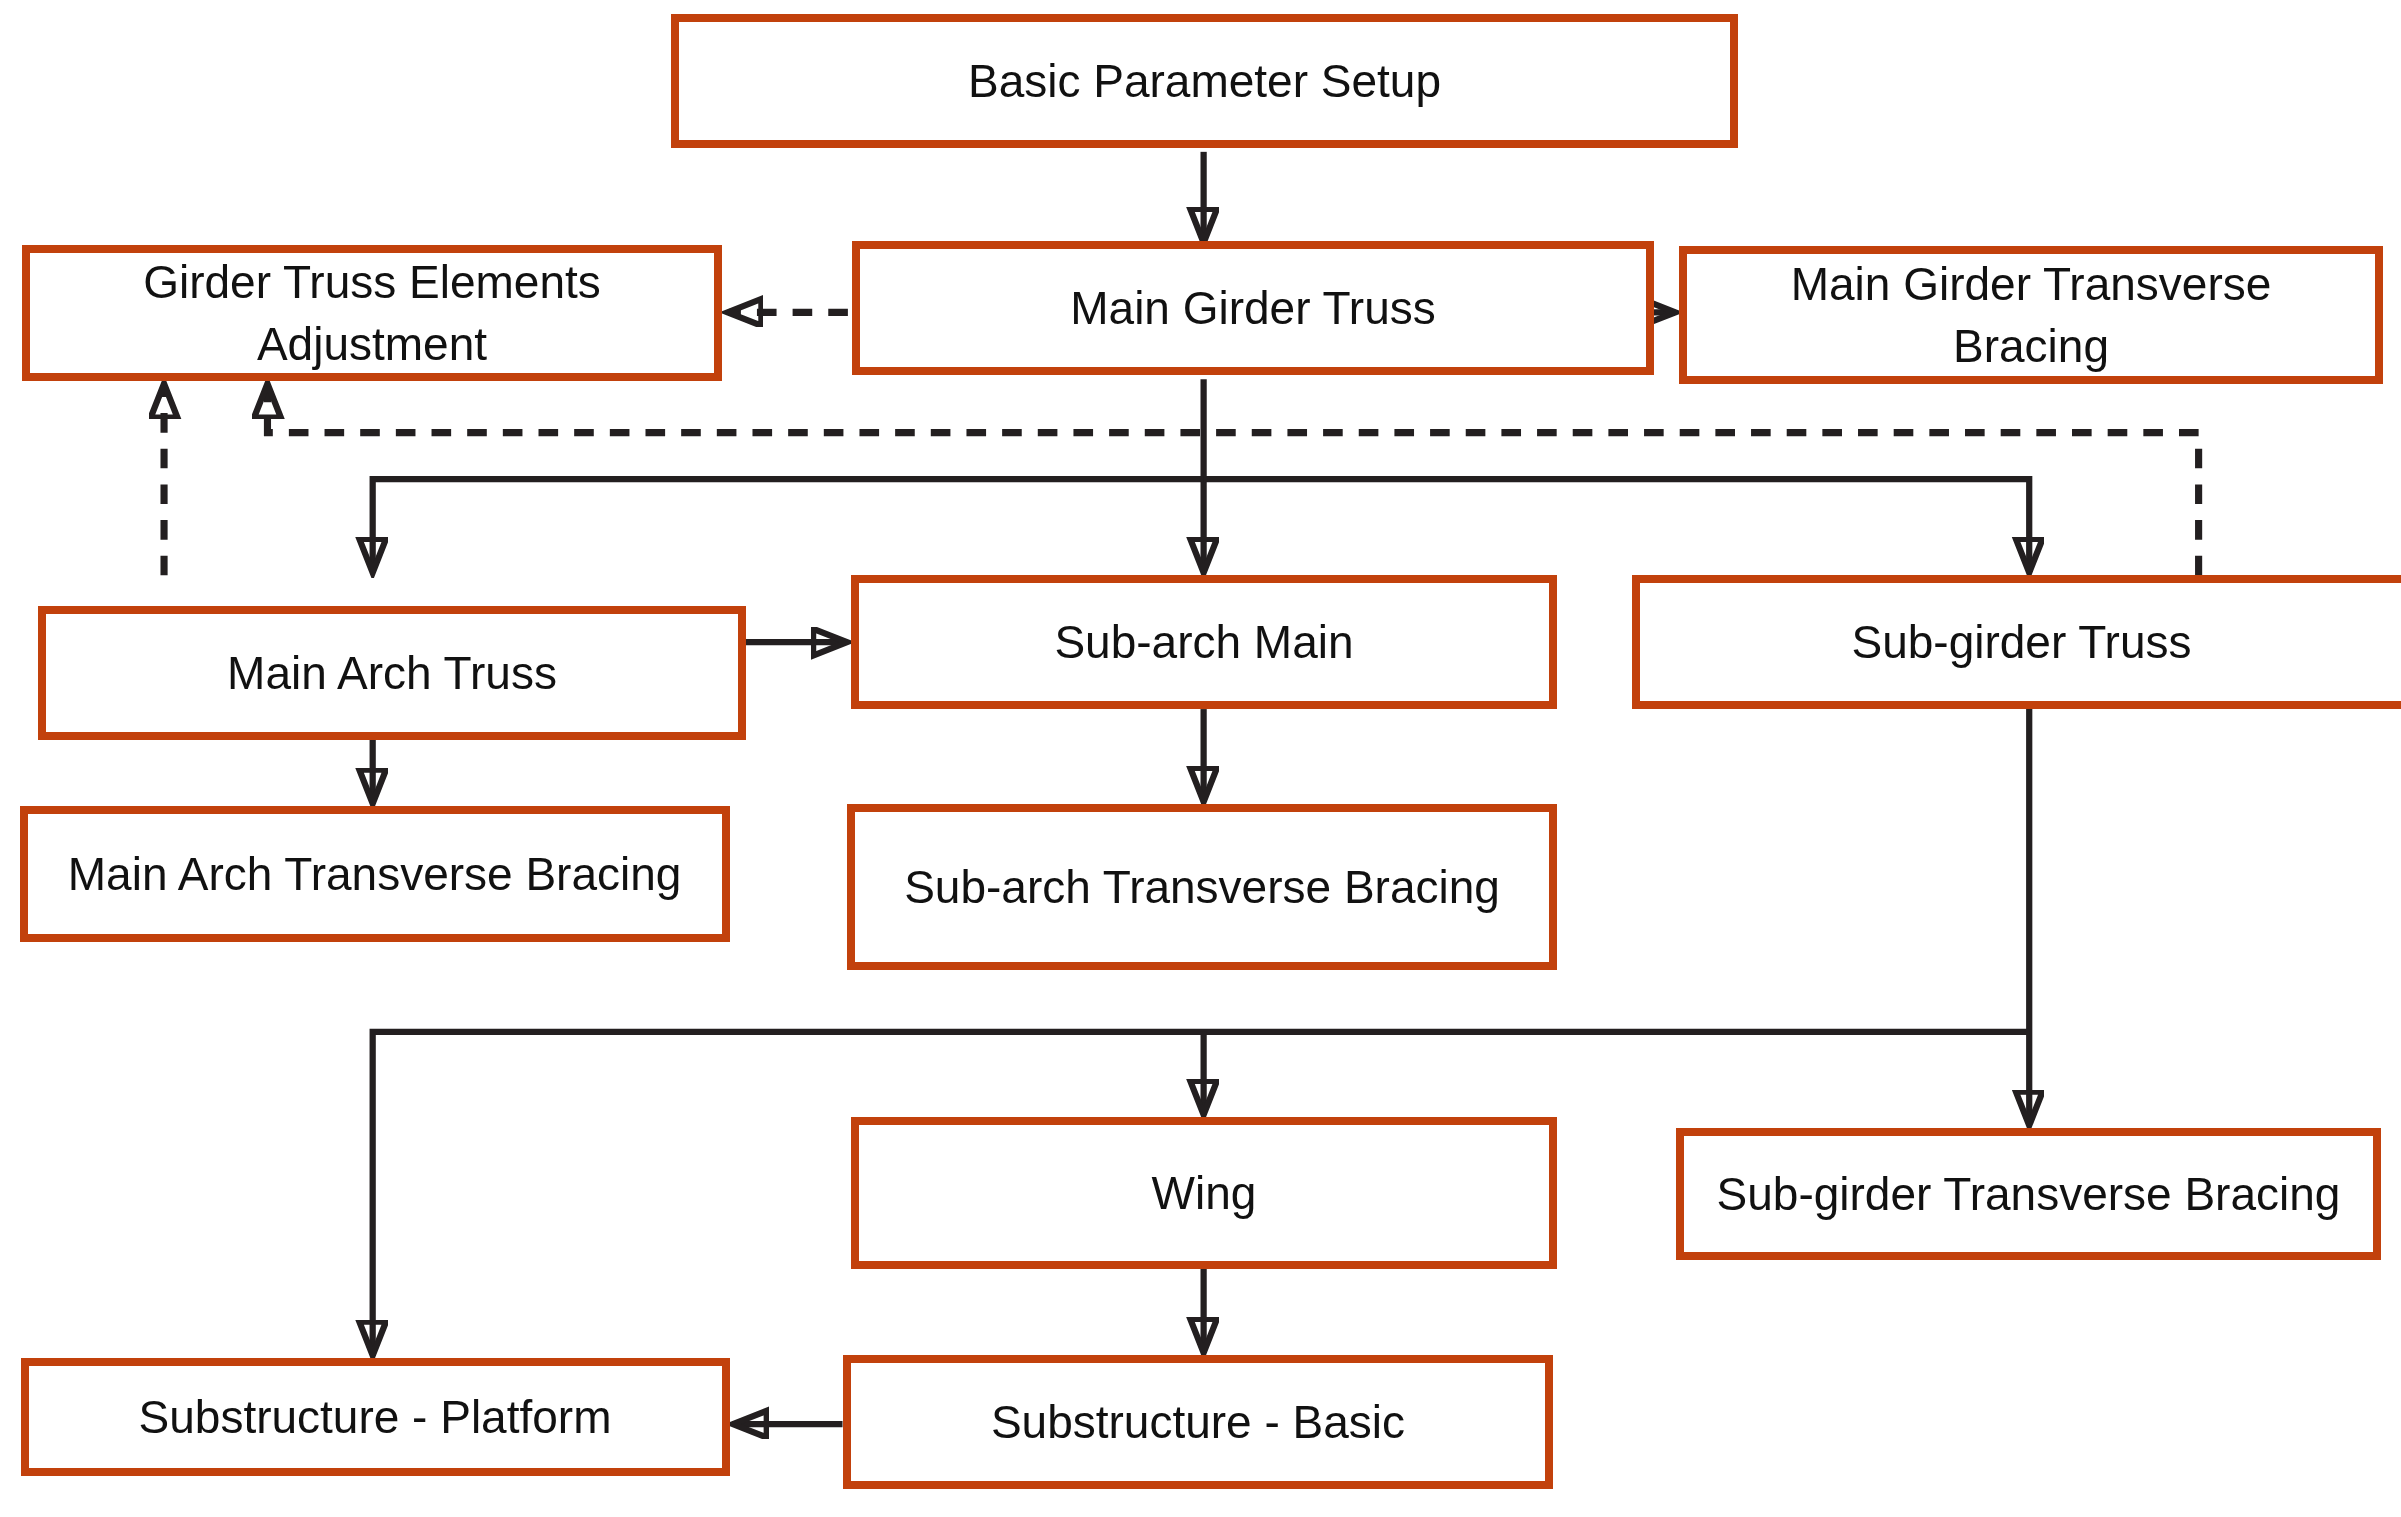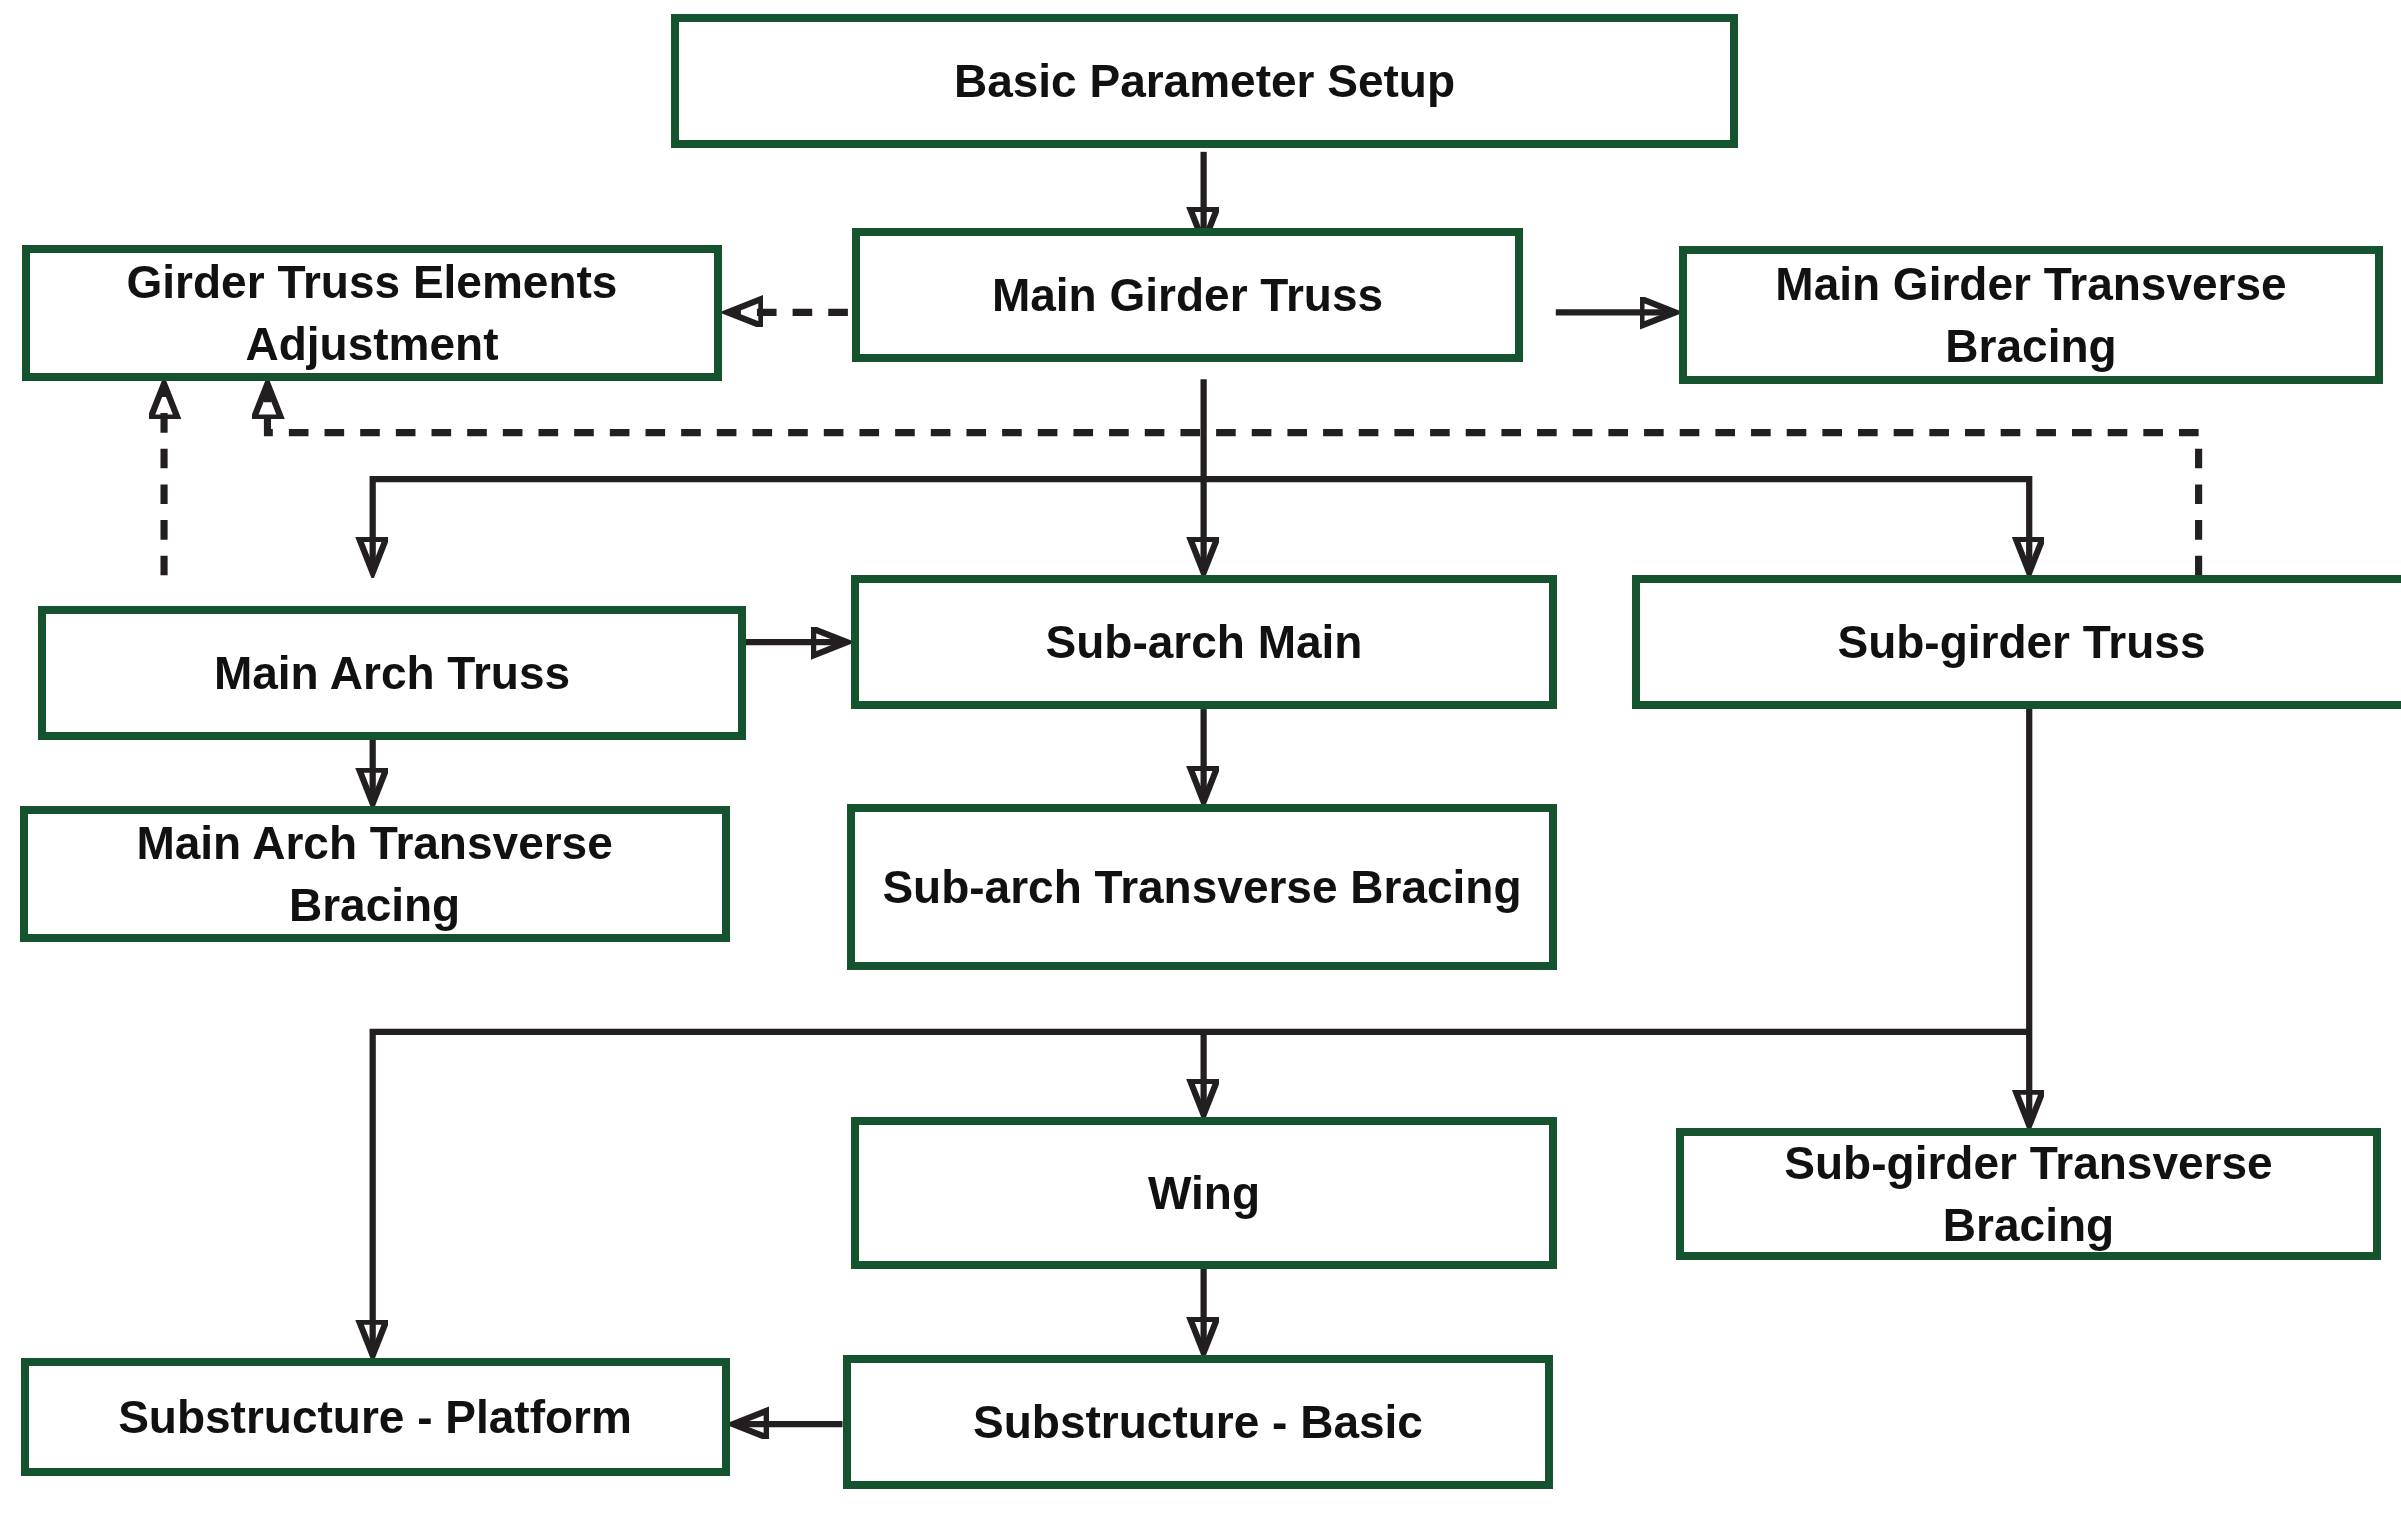--- a/index.html
+++ b/index.html
@@ -10,28 +10,28 @@
     font-family: "Liberation Sans", "DejaVu Sans", sans-serif;
   }
   #canvas {
     position: relative;
     width: 2401px; height: 1518px;
     background: #ffffff;
   }
   .node {
     position: absolute;
     box-sizing: border-box;
-    border: 8px solid #14532d;
+    border: 8px solid #c2410c;
     background: #ffffff;
     color: #111111;
     display: flex;
     align-items: center;
     justify-content: center;
     text-align: center;
-    font-weight: bold;
+    font-weight: normal;
     font-size: 46px;
     line-height: 1.35;
     padding: 0 27px;
   }
   #connectors {
     position: absolute;
     left: 0; top: 0;
     width: 2401px; height: 1518px;
   }
   #connectors path {
@@ -72,21 +72,21 @@
 
     <path class="dashed" d="M951 350 L818 350" marker-end="url(#arrow)"></path>
     <path class="dashed" d="M184 645 L184 432" marker-end="url(#arrow)"></path>
     <path class="dashed" d="M2466 645 L2466 485 L300 485 L300 432" marker-end="url(#arrow)"></path>
   </svg>
 
   <div class="node" style="left:671px;  top:14.3px;   width:1067px; height:134px;">Basic Parameter Setup</div>
 
   <div class="node" style="left:22px;   top:245px;  width:700px;  height:136px;">Girder Truss Elements Adjustment</div>
 
-  <div class="node" style="left:852px;  top:228px;  width:671px;  height:134px;text-align:center;">Main Girder Truss</div>
+  <div class="node" style="left:852px;  top:241px;  width:802px;  height:134px;text-align:center;">Main Girder Truss</div>
 
   <div class="node" style="left:1679px; top:246px;  width:704px;  height:138px;">Main Girder Transverse Bracing</div>
 
   <div class="node" style="left:18px;   top:606px;  width:708px;  height:134px;margin-left:20px;">Main Arch Truss</div>
 
   <div class="node" style="left:851px;  top:575px;  width:706px;  height:134px;">Sub-arch Main</div>
 
   <div class="node" style="left:1632px; top:575px;  width:779px;  height:134px;">Sub-girder Truss</div>
 
   <div class="node" style="left:19.6px;   top:806px;  width:710px;  height:136px;">Main Arch Transverse Bracing</div>

